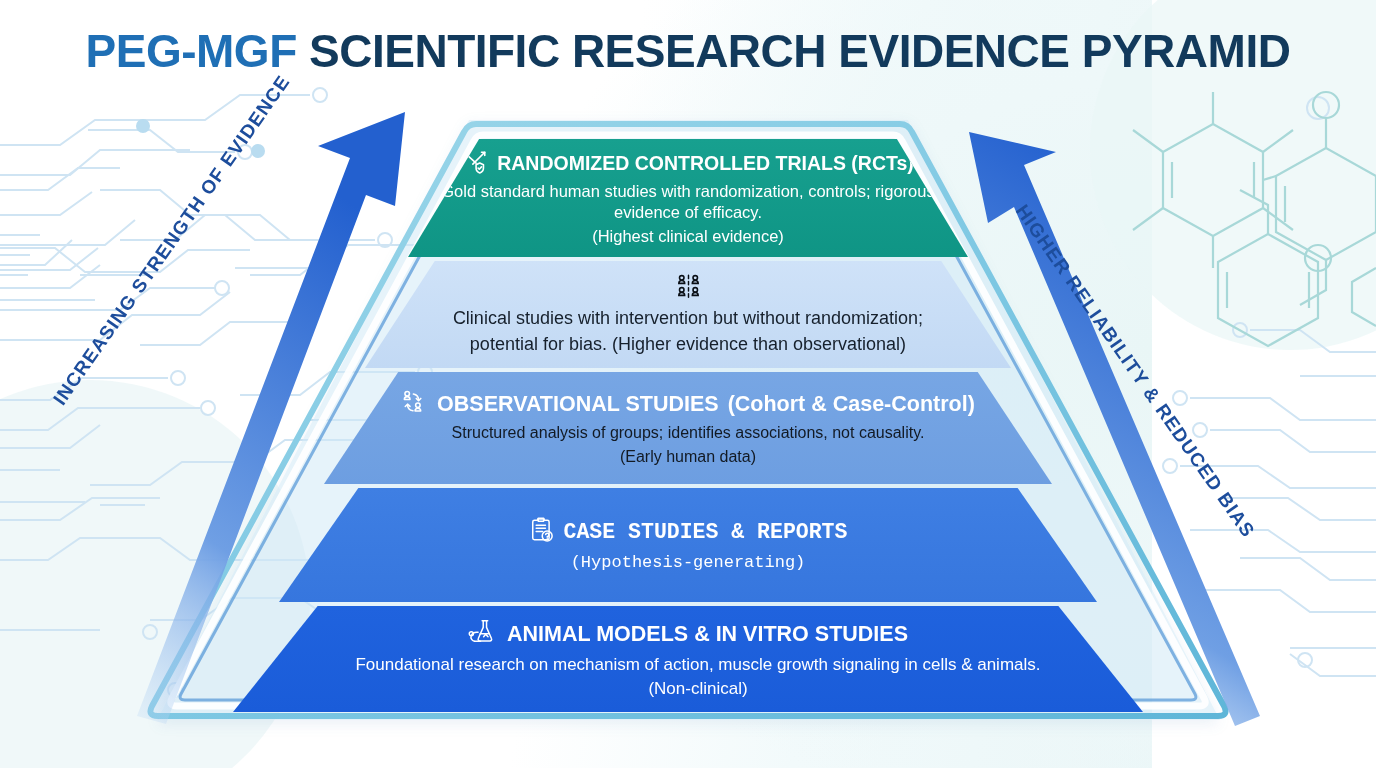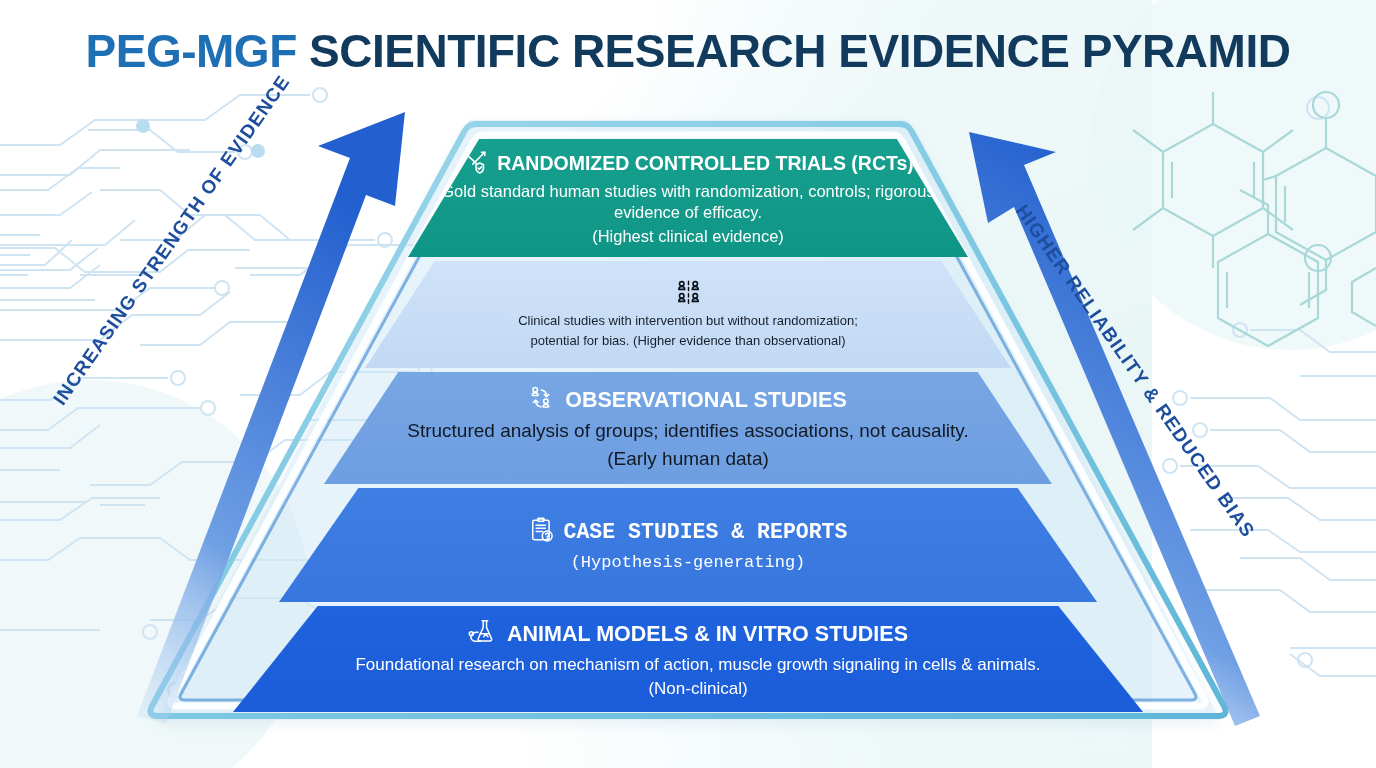--- a/index.html
+++ b/index.html
@@ -79,23 +79,23 @@
 
   #tier-1 { background: linear-gradient(180deg,#17a08f 0%, #0f9585 100%); }
   #tier-2 { background: linear-gradient(180deg,#cfe2f8 0%, #c2d9f4 100%); color:#10161d; }
   #tier-3 { background: linear-gradient(180deg,#77a6e4 0%, #6d9ee1 100%); }
   #tier-4 { background: linear-gradient(180deg,#3f7fe3 0%, #3676de 100%); font-family: Liberation Mono, monospace; }
   #tier-5 { background: linear-gradient(180deg,#2063de 0%, #1a5cd9 100%); }
 
   #tier-1 .head { font-size: 19.5px; }
   #tier-1 .desc { font-size: 16.5px; }
   #tier-2 .head { font-size: 22px; color:#0a0f16; }
-  #tier-2 .desc { font-size: 13px; color:#16202c; }
+  #tier-2 .desc { font-size: 18px; color:#16202c; }
   #tier-3 .head { font-size: 21.5px; }
-  #tier-3 .desc { font-size: 19px; color:#121a24; }
+  #tier-3 .desc { font-size: 16px; color:#121a24; }
   #tier-4 .head { font-size: 21.5px; }
   #tier-4 .desc { font-size: 17px; }
   #tier-5 .head { font-size: 21.5px; }
   #tier-5 .desc { font-size: 17px; margin-left: 20px; }
 
   #tier-3 .head .paren { font-weight: 800; }
 
   
   .arrow-label {
     position: absolute;
@@ -318,20 +318,21 @@
             <path d="M3 9.3a2.5 2.5 0 0 1 5 0z"></path>
             <circle cx="15" cy="14.5" r="2"></circle>
             <path d="M12.5 19.6a2.5 2.5 0 0 1 5 0z"></path>
             <path d="M11 4.5c3 0.6 4.6 2.4 4.6 5.2"></path>
             <path d="M13.6 8.4 l2 2 2-2"></path>
             <path d="M10.6 19.4c-3-0.6-4.8-2.4-4.8-5.2"></path>
             <path d="M8 15.5 l-2.2-2 -2 2"></path>
           </svg>
         </span>
         <span>OBSERVATIONAL STUDIES</span>
+        <span class="paren">(Cohort &amp; Case-Control)</span>
       </div>
       <div class="desc">Structured analysis of groups; identifies associations, not causality.</div>
       <div class="sub-note desc">(Early human data)</div>
     </div>
 
     <div class="tier" id="tier-4">
       <div class="head">
         <span class="ico">
           <svg width="26" height="28" viewBox="0 0 24 26" fill="none" stroke="#ffffff" stroke-width="1.4" stroke-linecap="round" stroke-linejoin="round">
             <path d="M5 4h3V2.8h6V4h3a1.6 1.6 0 0 1 1.6 1.6v14.8A1.6 1.6 0 0 1 17 22H5a1.6 1.6 0 0 1-1.6-1.6V5.6A1.6 1.6 0 0 1 5 4z"></path>

